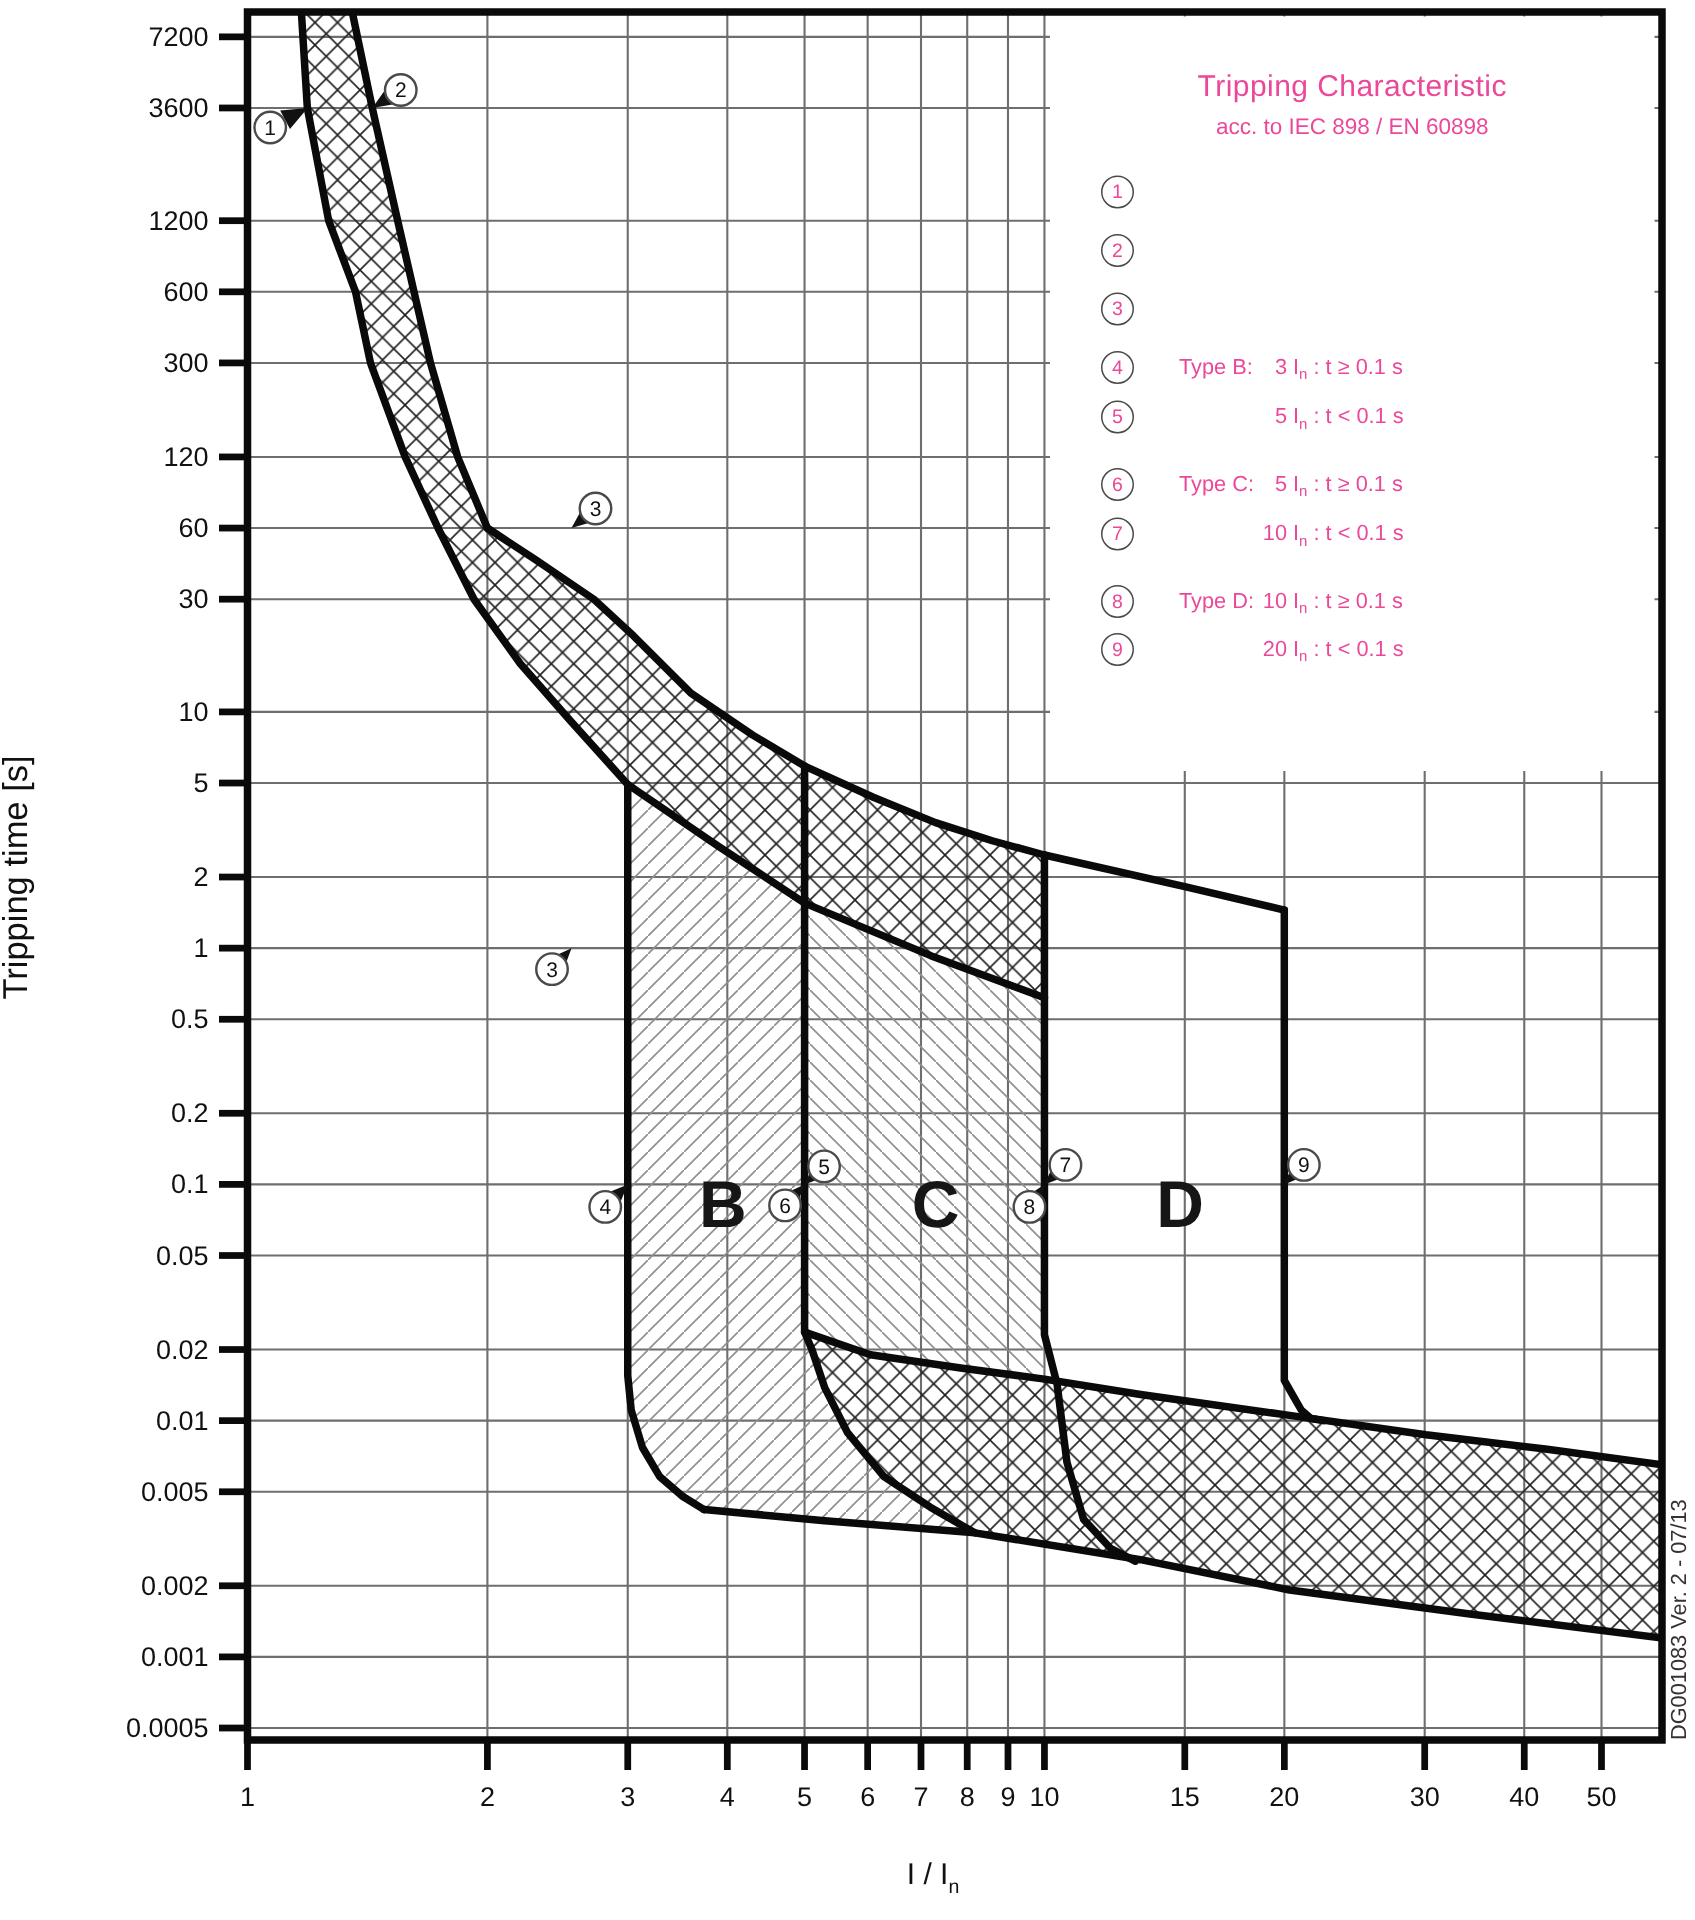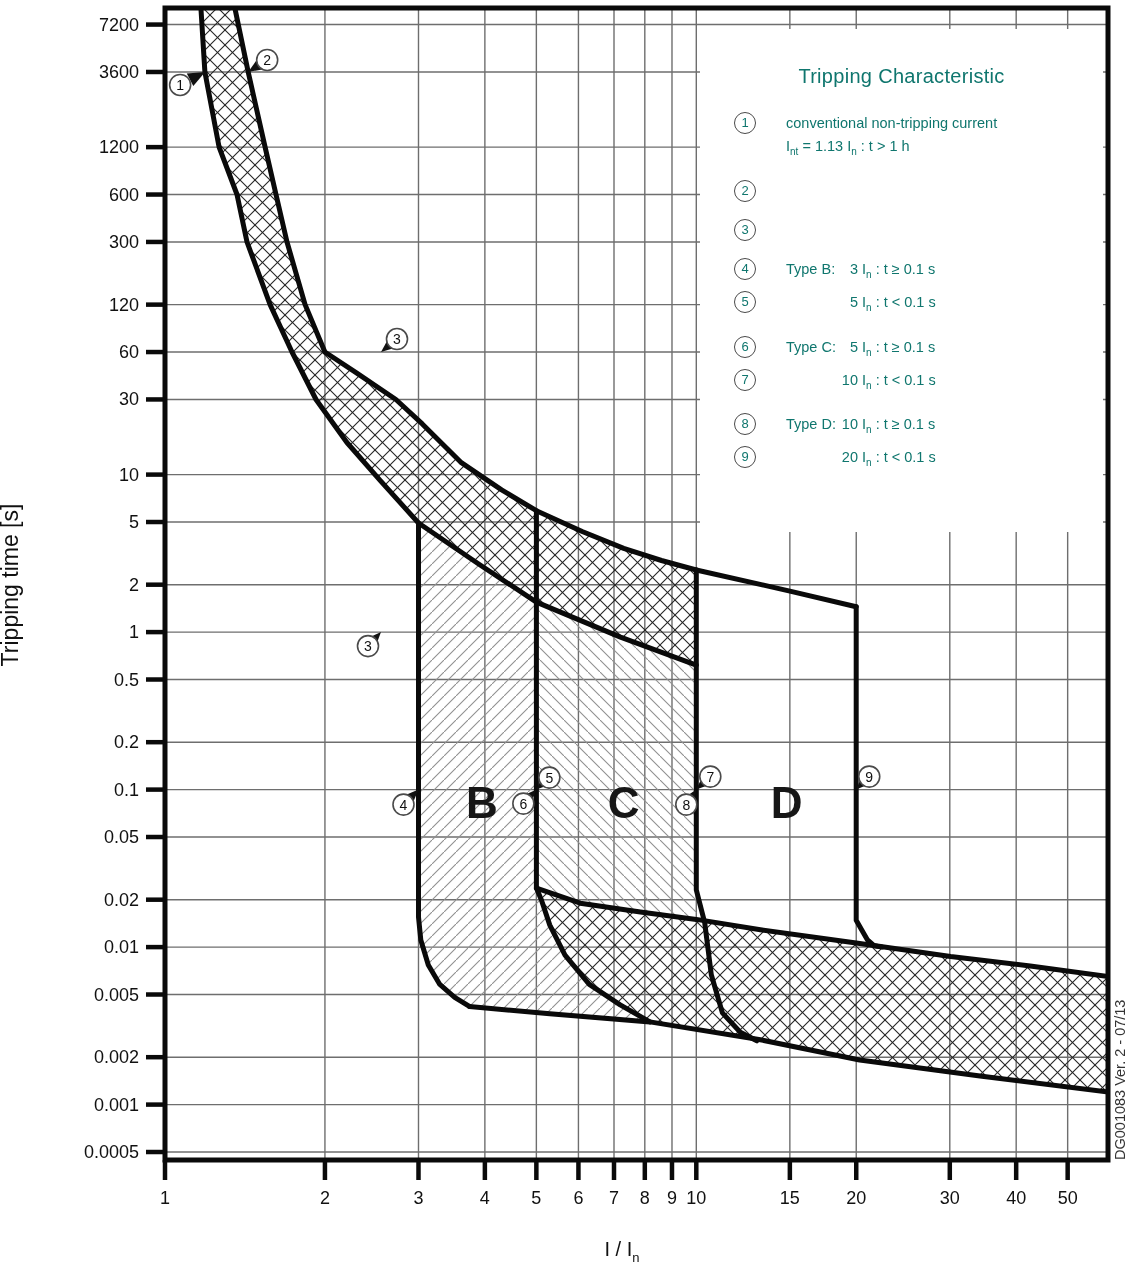--- a/index.html
+++ b/index.html
@@ -1,20 +1,20 @@
 <!DOCTYPE html>
 <html><head>
 <meta charset="utf-8">
 <style>
   html,body{margin:0;padding:0;background:#fff;}
   .root{position:relative;width:1130px;height:1280px;background:#fff;overflow:hidden;
         font-family:"Liberation Sans", sans-serif;color:#111;}
   svg text{font-family:"Liberation Sans", sans-serif;}
   .lg{position:absolute;left:700px;top:11px;width:403px;height:503px;background:#fff;
-      font-size:14.5px;color:#0f766e;margin-top:18px;}
+      font-size:14.5px;color:#ec4899;}
   .lg-title{text-align:center;margin-top:36px;font-size:20px;letter-spacing:.3px;}
   .lg-sub{text-align:center;font-size:15px;margin-top:6px;}
   .lg-items{margin-top:24px;}
   .lg-row{display:flex;align-items:flex-start;margin-top:5px;padding-left:34px;}
   .lg-row.gs{margin-top:17px;}
   .lg-num{flex:0 0 22px;width:22px;height:22px;border:1.5px solid #4a4a4a;border-radius:50%;
           text-align:center;font-size:13px;line-height:19px;box-sizing:border-box;background:#fff;}
   .lg-body{margin-left:30px;line-height:23px;}
   .lg-body sub{font-size:10px;}
   .lg-label{display:inline-block;width:50px;}
@@ -211,27 +211,24 @@
         <path d="M696.3,789.6 L681.0,799.9 L692.7,807.6 Z" fill="#111"></path>
         <circle cx="686.3" cy="804.6" r="10.5" fill="#fff" stroke="#4a4a4a" stroke-width="1.6"></circle>
         <text x="686.3" y="809.6" text-anchor="middle" font-size="14" fill="#111">8</text>
         <path d="M856.2,789.6 L873.2,782.5 L863.3,772.6 Z" fill="#111"></path>
         <circle cx="869.2372366962732" cy="776.6" r="10.5" fill="#fff" stroke="#4a4a4a" stroke-width="1.6"></circle>
         <text x="869.2372366962732" y="781.6" text-anchor="middle" font-size="14" fill="#111">9</text>
       </g>
     </svg>
   <div class="lg">
     <div class="lg-title">Tripping Characteristic</div>
+    <div class="lg-sub">acc. to IEC 898 / EN 60898</div>
     <div class="lg-items" id="lg-items">
         <div class="lg-row">
           <div class="lg-num">1</div>
-          <div class="lg-body">
-            <div><span>conventional non-tripping current</span></div>
-            <div><span>I</span><sub>nt</sub><span>&nbsp;= 1.13 I</span><sub>n</sub><span>&nbsp;: t &gt; 1 h</span></div>
-          </div>
         </div>
         <div class="lg-row gs">
           <div class="lg-num">2</div>
         </div>
         <div class="lg-row gs">
           <div class="lg-num">3</div>
         </div>
         <div class="lg-row gs">
           <div class="lg-num">4</div>
           <div class="lg-body">

